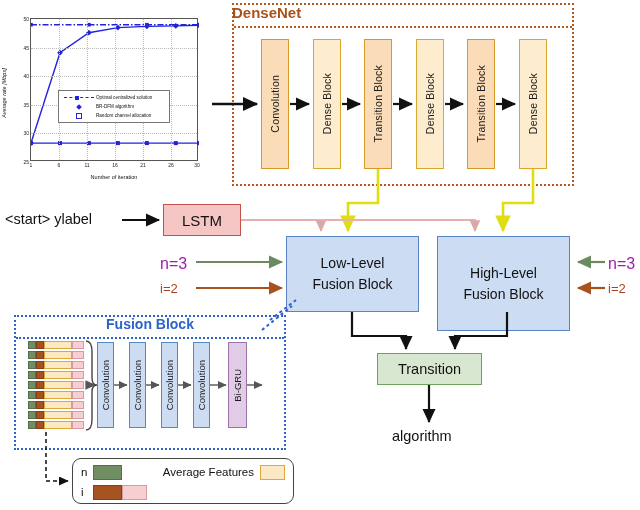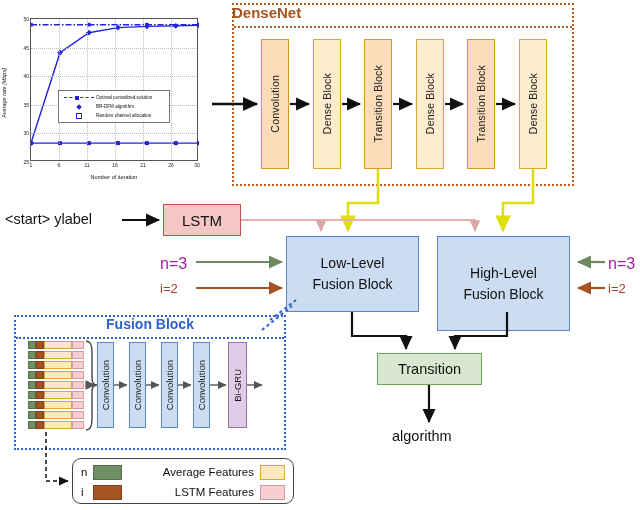--- a/index.html
+++ b/index.html
@@ -379,21 +379,20 @@
 <div id="bot-legend" class="abs">
   <div class="bl-row" style="top:4px;">
     <span class="bl-key">n</span>
     <span class="bl-sw sw-n"></span>
     <span class="bl-txt">Average Features</span>
     <span class="bl-sw2 sw-d"></span>
   </div>
   <div class="bl-row" style="top:24px;">
     <span class="bl-key">i</span>
     <span class="bl-sw sw-i"></span>
-    <span class="bl-txt">LSTM Features</span>
     <span class="bl-sw2 sw-l"></span>
   </div>
 </div>
 
 <svg class="overlay" viewBox="0 0 640 510">
   <defs>
     <marker id="ah-black" markerWidth="7" markerHeight="7" refX="6" refY="3" orient="auto">
       <path d="M0,0 L6.5,3 L0,6 z" fill="#111"></path>
     </marker>
     <marker id="ah-yellow" markerWidth="7" markerHeight="7" refX="6" refY="3" orient="auto">

